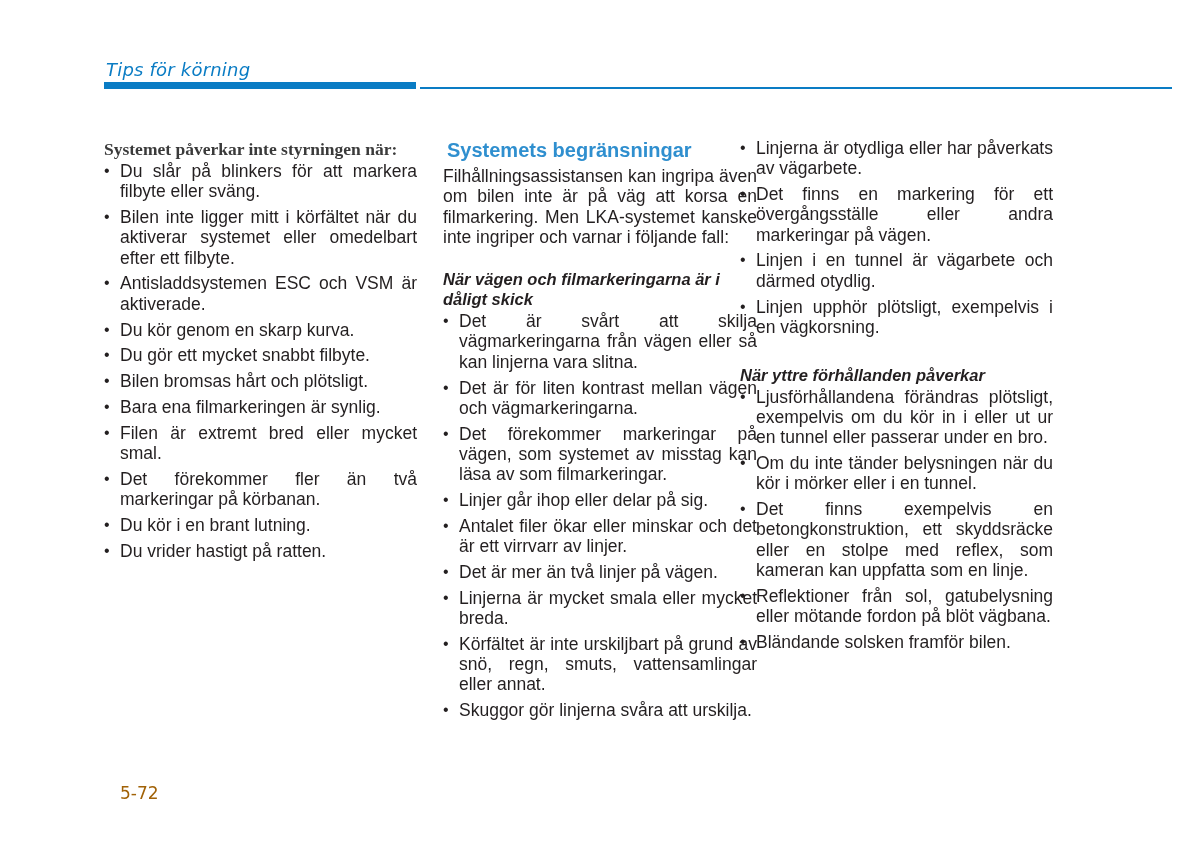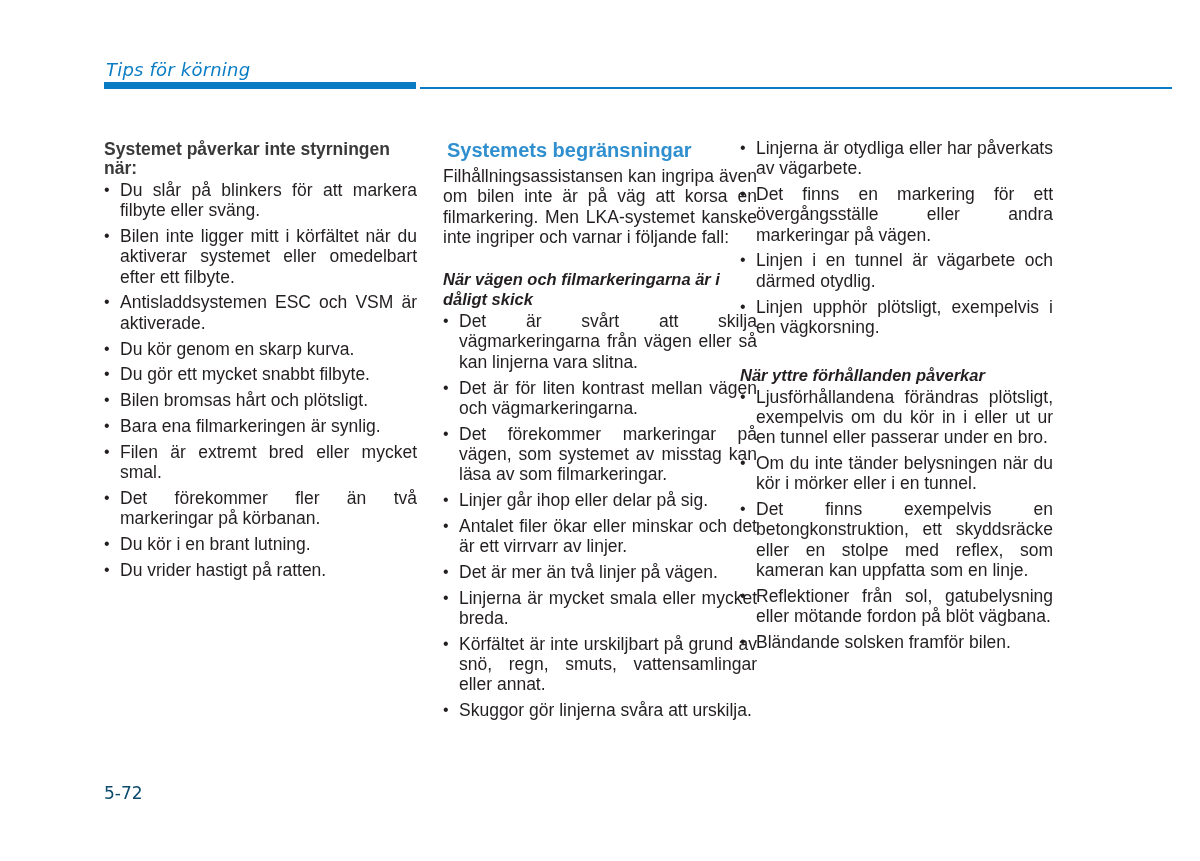--- a/index.html
+++ b/index.html
@@ -6,33 +6,33 @@
   body { width: 1200px; height: 861px; position: relative; overflow: hidden;
          font-family: "Liberation Sans", sans-serif; color: #231f20; }
   .header-title { position: absolute; left: 106px; top: 59px; font-size: 18px;
                   color: #0a7cc4; font-family: "DejaVu Sans", sans-serif; letter-spacing: 0.2px; font-style: italic; }
   .header-bar-thick { position: absolute; left: 104px; top: 82px; width: 312px; height: 7px; background: #0a7cc4; }
   .header-bar-thin { position: absolute; left: 420px; top: 87px; width: 752px; height: 2px; background: #0a7cc4; }
   .col { position: absolute; top: 138px; }
   .col1 { left: 104px; width: 313px; }
   .col2 { left: 443px; width: 314px; }
   .col3 { left: 740px; width: 313px; }
-  .serif-heading { font-family: Liberation Sans, sans-serif; font-weight: bold; font-size: 17.5px;
+  .serif-heading { font-family: Liberation Serif, serif; font-weight: bold; font-size: 17.5px;
                    color: #3a3a3a; line-height: 19px; margin: 2px 0 2px 0; }
   .blue-heading { font-family: "Liberation Sans", sans-serif; font-weight: bold; font-size: 20px;
                   color: #2f8fcf; line-height: 24px; margin: 0 0 4px 4px; }
   .sub-heading { font-weight: bold; font-size: 16.5px; line-height: 20px; margin: 0 0 2px 0; color: #231f20; font-style: italic; }
   .para { font-size: 17.5px; line-height: 20.3px; text-align: justify; margin: 0 0 22px 0; }
   ul.bullets { list-style: none; margin: 0; padding: 0; }
   ul.bullets li { position: relative; padding-left: 16px; font-size: 17.5px; line-height: 20.3px;
                   text-align: justify; margin-bottom: 5.5px; }
   ul.bullets li::before { content: "•"; position: absolute; left: 0; top: 0; font-size: 16px; }
   .spacer { height: 22px; }
-  .page-number { position: absolute; left: 104px; top: 783px; font-size: 17px;
-                 font-family: "DejaVu Sans", sans-serif; color: #0c4a6e; }
+  .page-number { position: absolute; left: 120px; top: 783px; font-size: 17px;
+                 font-family: "DejaVu Sans", sans-serif; color: #a16207; }
 </style>
 </head>
 <body>
 
 <div class="header-title">Tips för körning</div>
 <div class="header-bar-thick"></div>
 <div class="header-bar-thin"></div>
 
 <div class="col col1">
   <div class="serif-heading">Systemet påverkar inte styrningen när:</div>

